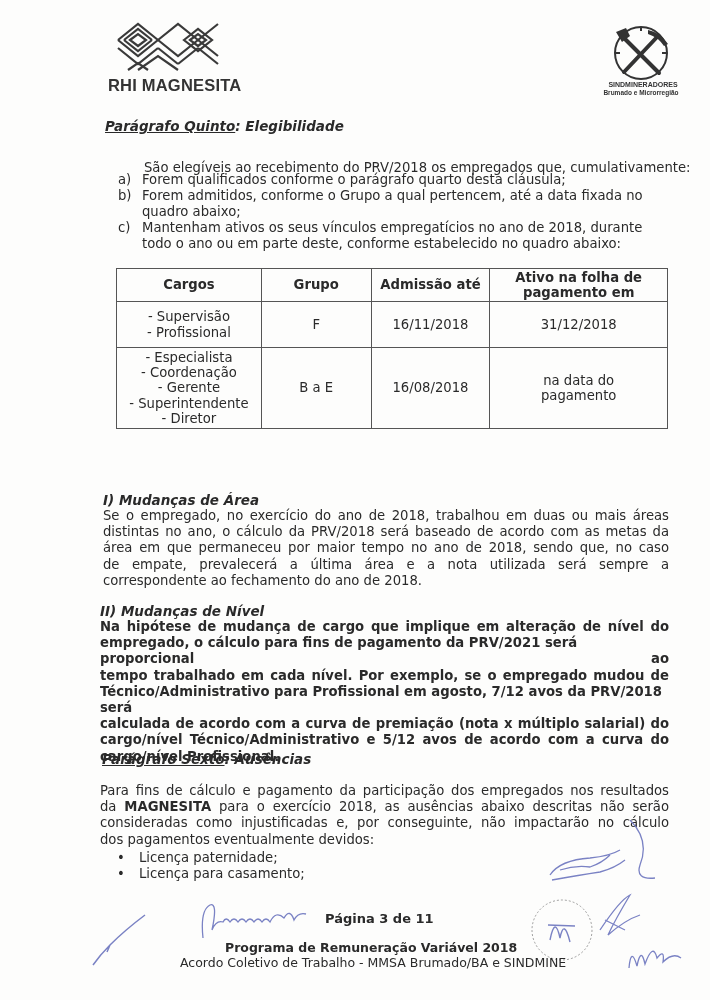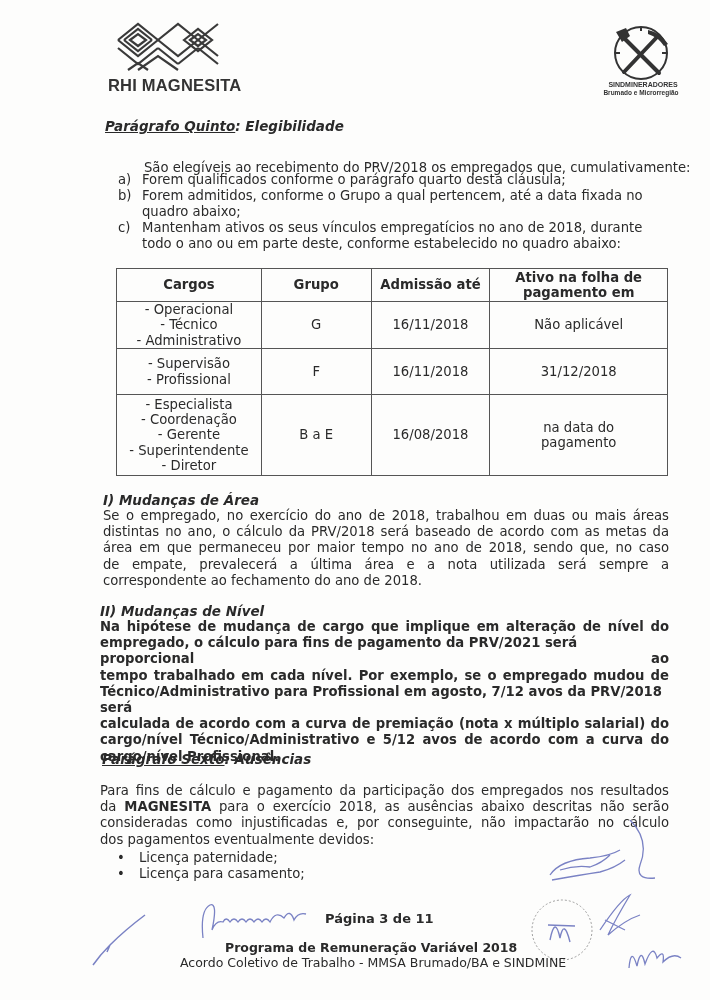--- a/index.html
+++ b/index.html
@@ -94,26 +94,20 @@
       <col style="width:119px">
       <col style="width:178px">
     </colgroup>
   <tbody>
       <tr>
     <th>Cargos</th>
     <th>Grupo</th>
     <th>Admissão até</th>
     <th><span>Ativo na folha de</span><br><span>pagamento em</span></th>
   </tr>
-  <tr style="height:47px">
-    <td><span>- Operacional</span><br><span>- Técnico</span><br><span>- Administrativo</span></td>
-    <td>G</td>
-    <td>16/11/2018</td>
-    <td>Não aplicável</td>
-  </tr>
   <tr style="height:46px">
     <td><span>- Supervisão</span><br><span>- Profissional</span></td>
     <td>F</td>
     <td>16/11/2018</td>
     <td>31/12/2018</td>
   </tr>
   <tr style="height:81px">
     <td><span>- Especialista</span><br><span>- Coordenação</span><br><span>- Gerente</span><br><span>- Superintendente</span><br><span>- Diretor</span></td>
     <td>B a E</td>
     <td>16/08/2018</td>

